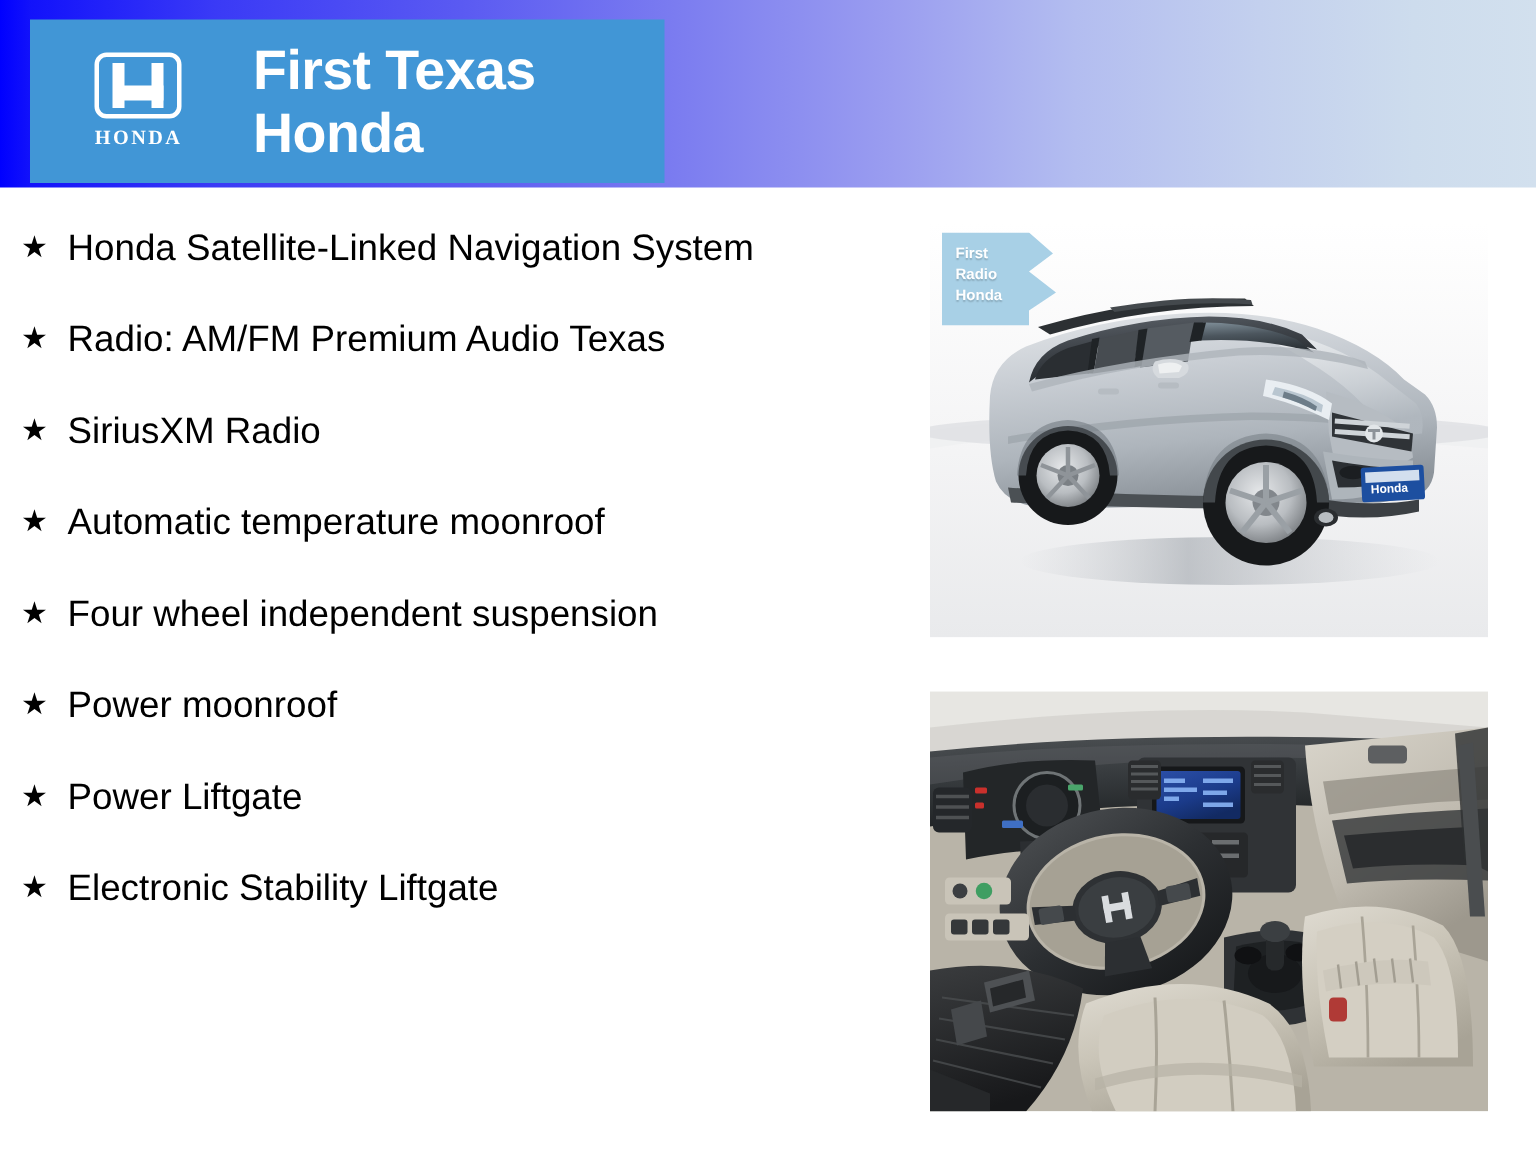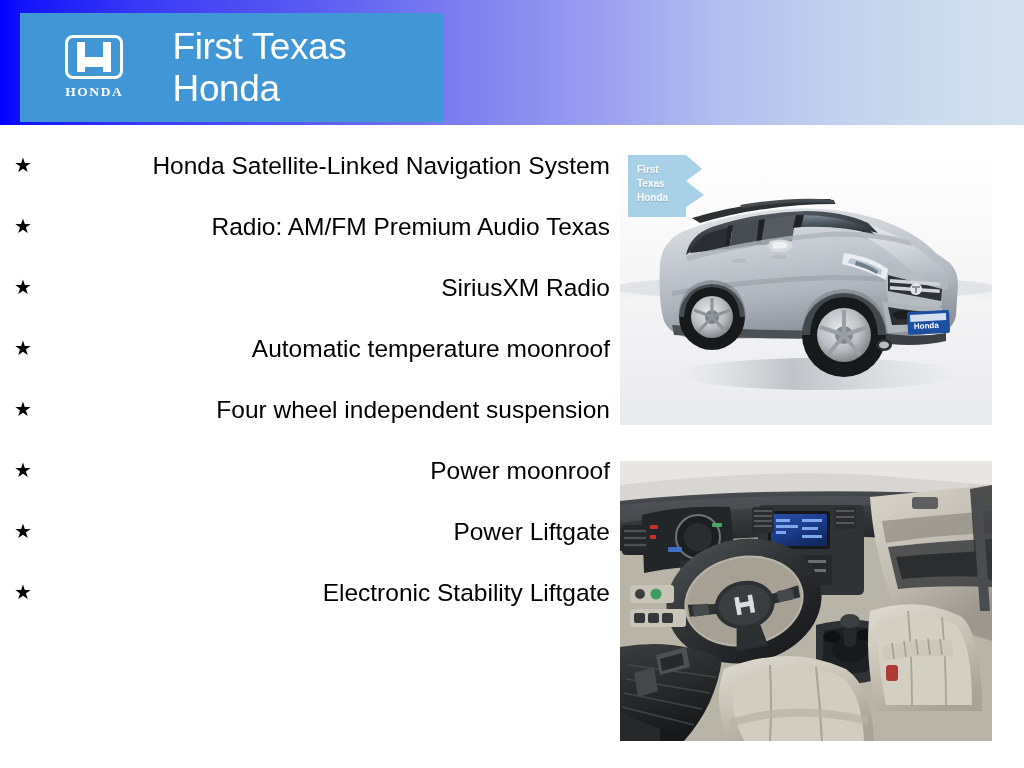--- a/index.html
+++ b/index.html
@@ -71,21 +71,21 @@
     color:#ffffff;
     font-size:13.5px;
     font-weight:bold;
     letter-spacing:1.6px;
     font-family:"Liberation Serif", serif;
   }
   .logo-text {
     margin-left:42px;
     color:#ffffff;
     font-size:37px;
-    font-weight:normal;
+    font-weight:bold;
     letter-spacing:-0.4px;
     font-family:"Liberation Sans", sans-serif;
   }
   .slide-title {
     position:absolute;
     right:28px; top:50px;
     font-size:27px;
     color:#000000;
     font-family:"Liberation Sans", sans-serif;
     white-space:nowrap;
@@ -109,21 +109,20 @@
     line-height:35px;
     color:#000000;
     text-align:left;
   }
   .feature-label {
     flex:1 1 auto;
     font-size:24.5px;
     line-height:35px;
     color:#000000;
     font-family:"Liberation Sans", sans-serif;
-    text-align:right;
   }
 
   
   .photo {
     position:absolute;
     overflow:hidden;
     background:#ffffff;
   }
   .photo-exterior {
     left:620px; top:149px;
@@ -360,21 +359,21 @@
       <rect x="112" y="110" width="14" height="4" rx="2" fill="#b6bcc2"></rect>
       <rect x="152" y="106" width="14" height="4" rx="2" fill="#b6bcc2"></rect>
     </svg>
 
     <div class="dealer-badge">
       <svg class="badge-shape" viewBox="0 0 80 62" preserveAspectRatio="none">
         <path d="M0 0 H58 L74 14 L58 26 L76 40 L58 52 L58 62 H0 Z" fill="#a8d0e6"></path>
       </svg>
       <div class="badge-text">
         <div>First</div>
-        <div>Texas</div>
+        <div>Radio</div>
         <div>Honda</div>
       </div>
     </div>
   </div>
 
   <div class="photo photo-interior">
     <svg viewBox="0 0 372 280" preserveAspectRatio="none">
       <defs>
         <linearGradient id="dashG" x1="0" y1="0" x2="0.2" y2="1">
           <stop offset="0%" stop-color="#4c5053"></stop>

